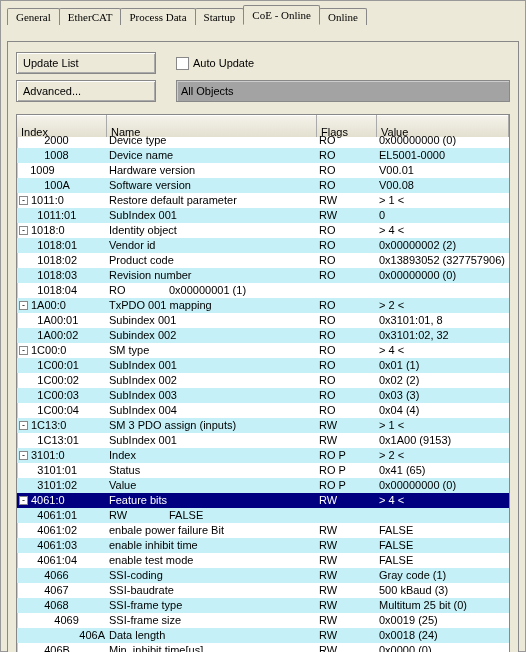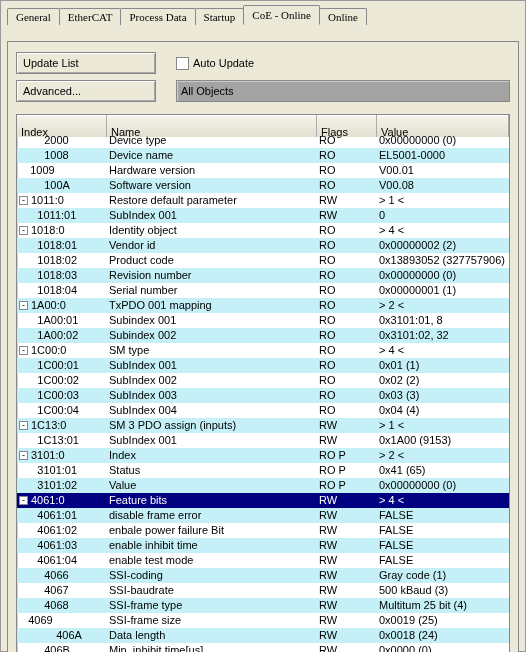--- a/index.html
+++ b/index.html
@@ -287,21 +287,20 @@
             </div>
             <div class="cell name-cell">Revision number</div>
             <div class="cell flags-cell">RO</div>
             <div class="cell value-cell">0x00000000 (0)</div>
           </div>
           <div class="row">
             <div class="cell index-cell sub">
               <span class="tree-line" style="white-space: pre;">      </span>
               <span>1018:04</span>
             </div>
-            <div class="cell name-cell">Serial number</div>
             <div class="cell flags-cell">RO</div>
             <div class="cell value-cell">0x00000001 (1)</div>
           </div>
           <div class="row hl">
             <div class="cell index-cell">
               <span class="tree-toggle">-</span>
               <span> 1A00:0</span>
             </div>
             <div class="cell name-cell">TxPDO 001 mapping</div>
             <div class="cell flags-cell">RO</div>
@@ -422,21 +421,20 @@
             </div>
             <div class="cell name-cell">Feature bits</div>
             <div class="cell flags-cell">RW</div>
             <div class="cell value-cell">&gt; 4 &lt;</div>
           </div>
           <div class="row hl">
             <div class="cell index-cell sub">
               <span class="tree-line" style="white-space: pre;">      </span>
               <span>4061:01</span>
             </div>
-            <div class="cell name-cell">disable frame error</div>
             <div class="cell flags-cell">RW</div>
             <div class="cell value-cell">FALSE</div>
           </div>
           <div class="row">
             <div class="cell index-cell sub">
               <span class="tree-line" style="white-space: pre;">      </span>
               <span>4061:02</span>
             </div>
             <div class="cell name-cell">enbale power failure Bit</div>
             <div class="cell flags-cell">RW</div>
@@ -478,33 +476,33 @@
             <div class="cell flags-cell">RW</div>
             <div class="cell value-cell">500 kBaud (3)</div>
           </div>
           <div class="row hl">
             <div class="cell index-cell" style="padding-left: 16px;">
               <span class="top-dots" style="white-space: pre;">   </span>
               <span>4068</span>
             </div>
             <div class="cell name-cell">SSI-frame type</div>
             <div class="cell flags-cell">RW</div>
-            <div class="cell value-cell">Multitum 25 bit (4)</div>
-          </div>
-          <div class="row">
-            <div class="cell index-cell" style="padding-left: 0;">
+            <div class="cell value-cell">Multitum 25 bit (0)</div>
+          </div>
+          <div class="row">
+            <div class="cell index-cell" style="padding-left: 0; justify-content: center;">
               <span class="top-dots" style="white-space: pre;">   </span>
               <span>4069</span>
             </div>
             <div class="cell name-cell">SSI-frame size</div>
             <div class="cell flags-cell">RW</div>
             <div class="cell value-cell">0x0019 (25)</div>
           </div>
           <div class="row hl">
-            <div class="cell index-cell" style="padding-left: 28px;">
+            <div class="cell index-cell" style="padding-left: 16px; justify-content: flex-end;">
               <span class="top-dots" style="white-space: pre;">   </span>
               <span>406A</span>
             </div>
             <div class="cell name-cell">Data length</div>
             <div class="cell flags-cell">RW</div>
             <div class="cell value-cell">0x0018 (24)</div>
           </div>
           <div class="row">
             <div class="cell index-cell" style="padding-left: 16px;">
               <span class="top-dots" style="white-space: pre;">   </span>

